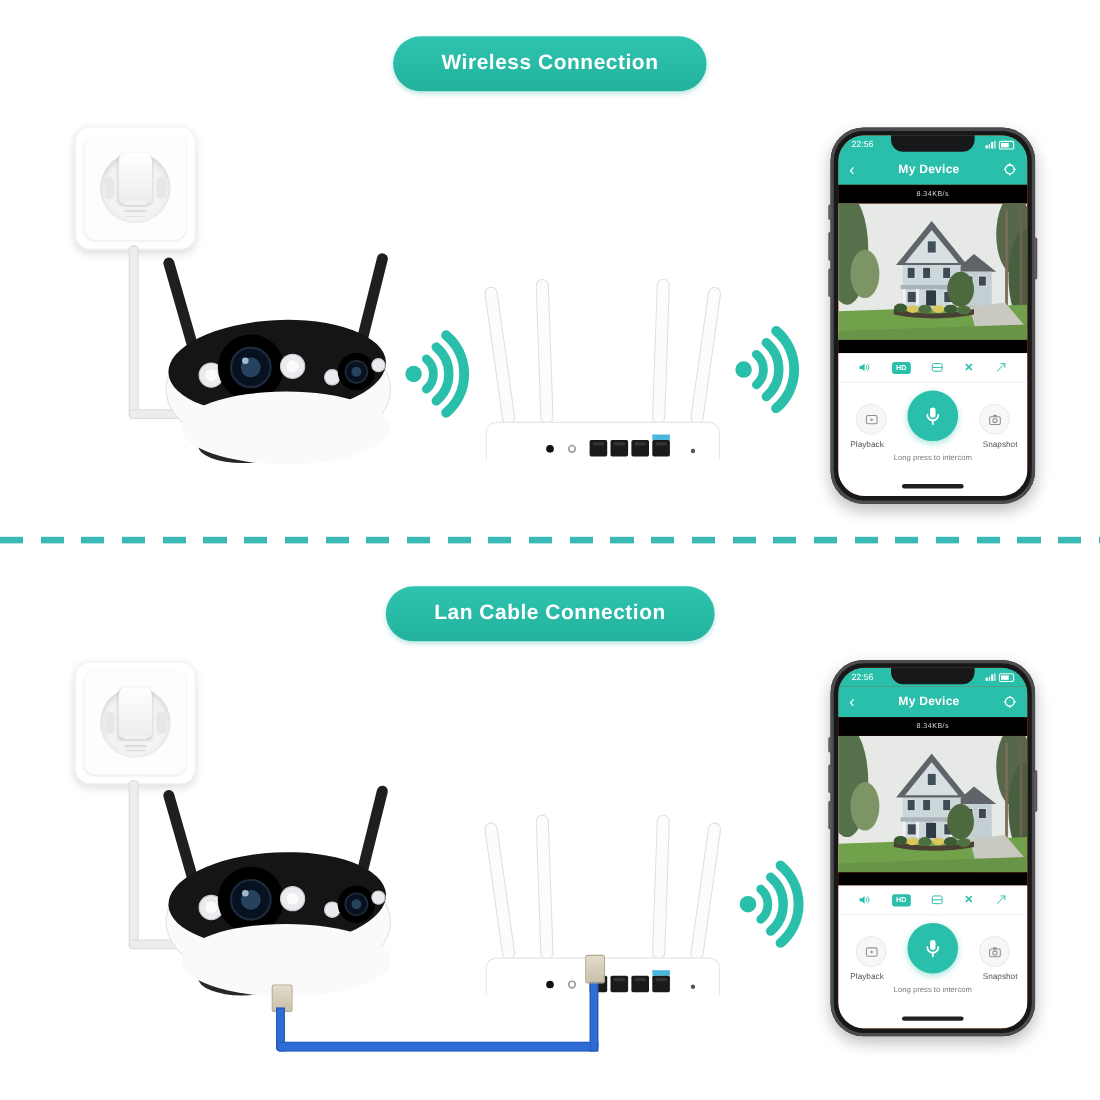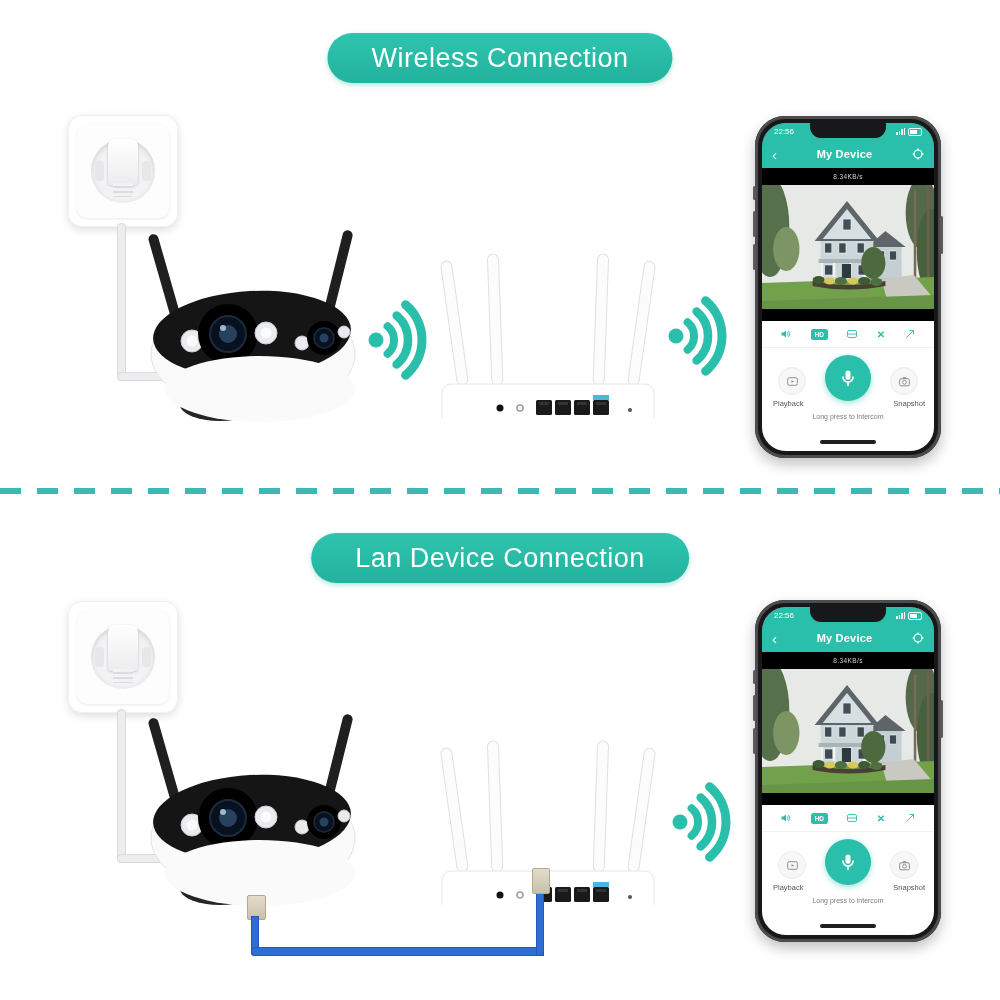--- a/index.html
+++ b/index.html
@@ -2,21 +2,21 @@
 <html><head>
 <meta charset="utf-8">
 <style>
   html,body{margin:0;padding:0;background:#fff;font-family:"Liberation Sans",sans-serif;}
   .canvas{position:relative;width:1000px;height:1000px;background:#fff;overflow:hidden;margin:0 auto;}
   .abs{position:absolute;}
 
   
   .banner{position:absolute;left:50%;transform:translateX(-50%);height:50px;line-height:50px;
     padding:0 44px;border-radius:26px;background:linear-gradient(#2fc4af,#22b29d);
-    color:#fff;font-size:27px;font-weight:400;letter-spacing:.5px;white-space:nowrap;
+    color:#fff;font-size:19px;font-weight:700;letter-spacing:.5px;white-space:nowrap;
     box-shadow:0 2px 5px rgba(34,178,157,.35);}
 
   
   .divider{position:absolute;left:0;top:488px;width:1000px;height:6px;
     background:repeating-linear-gradient(90deg,#3ab9b5 0 21px,transparent 21px 37px);}
 
   
   .outlet{position:absolute;width:110px;height:112px;background:#fff;border-radius:14px;
     box-shadow:0 3px 8px rgba(0,0,0,.13),inset 0 0 0 1px #f0f0f0;}
   .outlet-inner{position:absolute;inset:9px;border-radius:10px;background:#fdfdfd;
@@ -275,21 +275,21 @@
           <div class="homebar"></div>
         </div>
       </div>
       <div class="notch"></div>
     </div>
   </div>
 
   <div class="divider"></div>
 
   <div>
-    <div class="banner" style="top:533px">Lan Device Connection</div>
+    <div class="banner" style="top:533px">Lan Cable Connection</div>
 
     <div class="outlet" style="left:68px;top:601px">
       <div class="outlet-inner"></div>
       <div class="outlet-circle">
         <div class="outlet-notch l"></div>
           <div class="outlet-notch r"></div>
       </div>
       <div class="plug">
           <div class="plug-neck"></div>
         </div>

